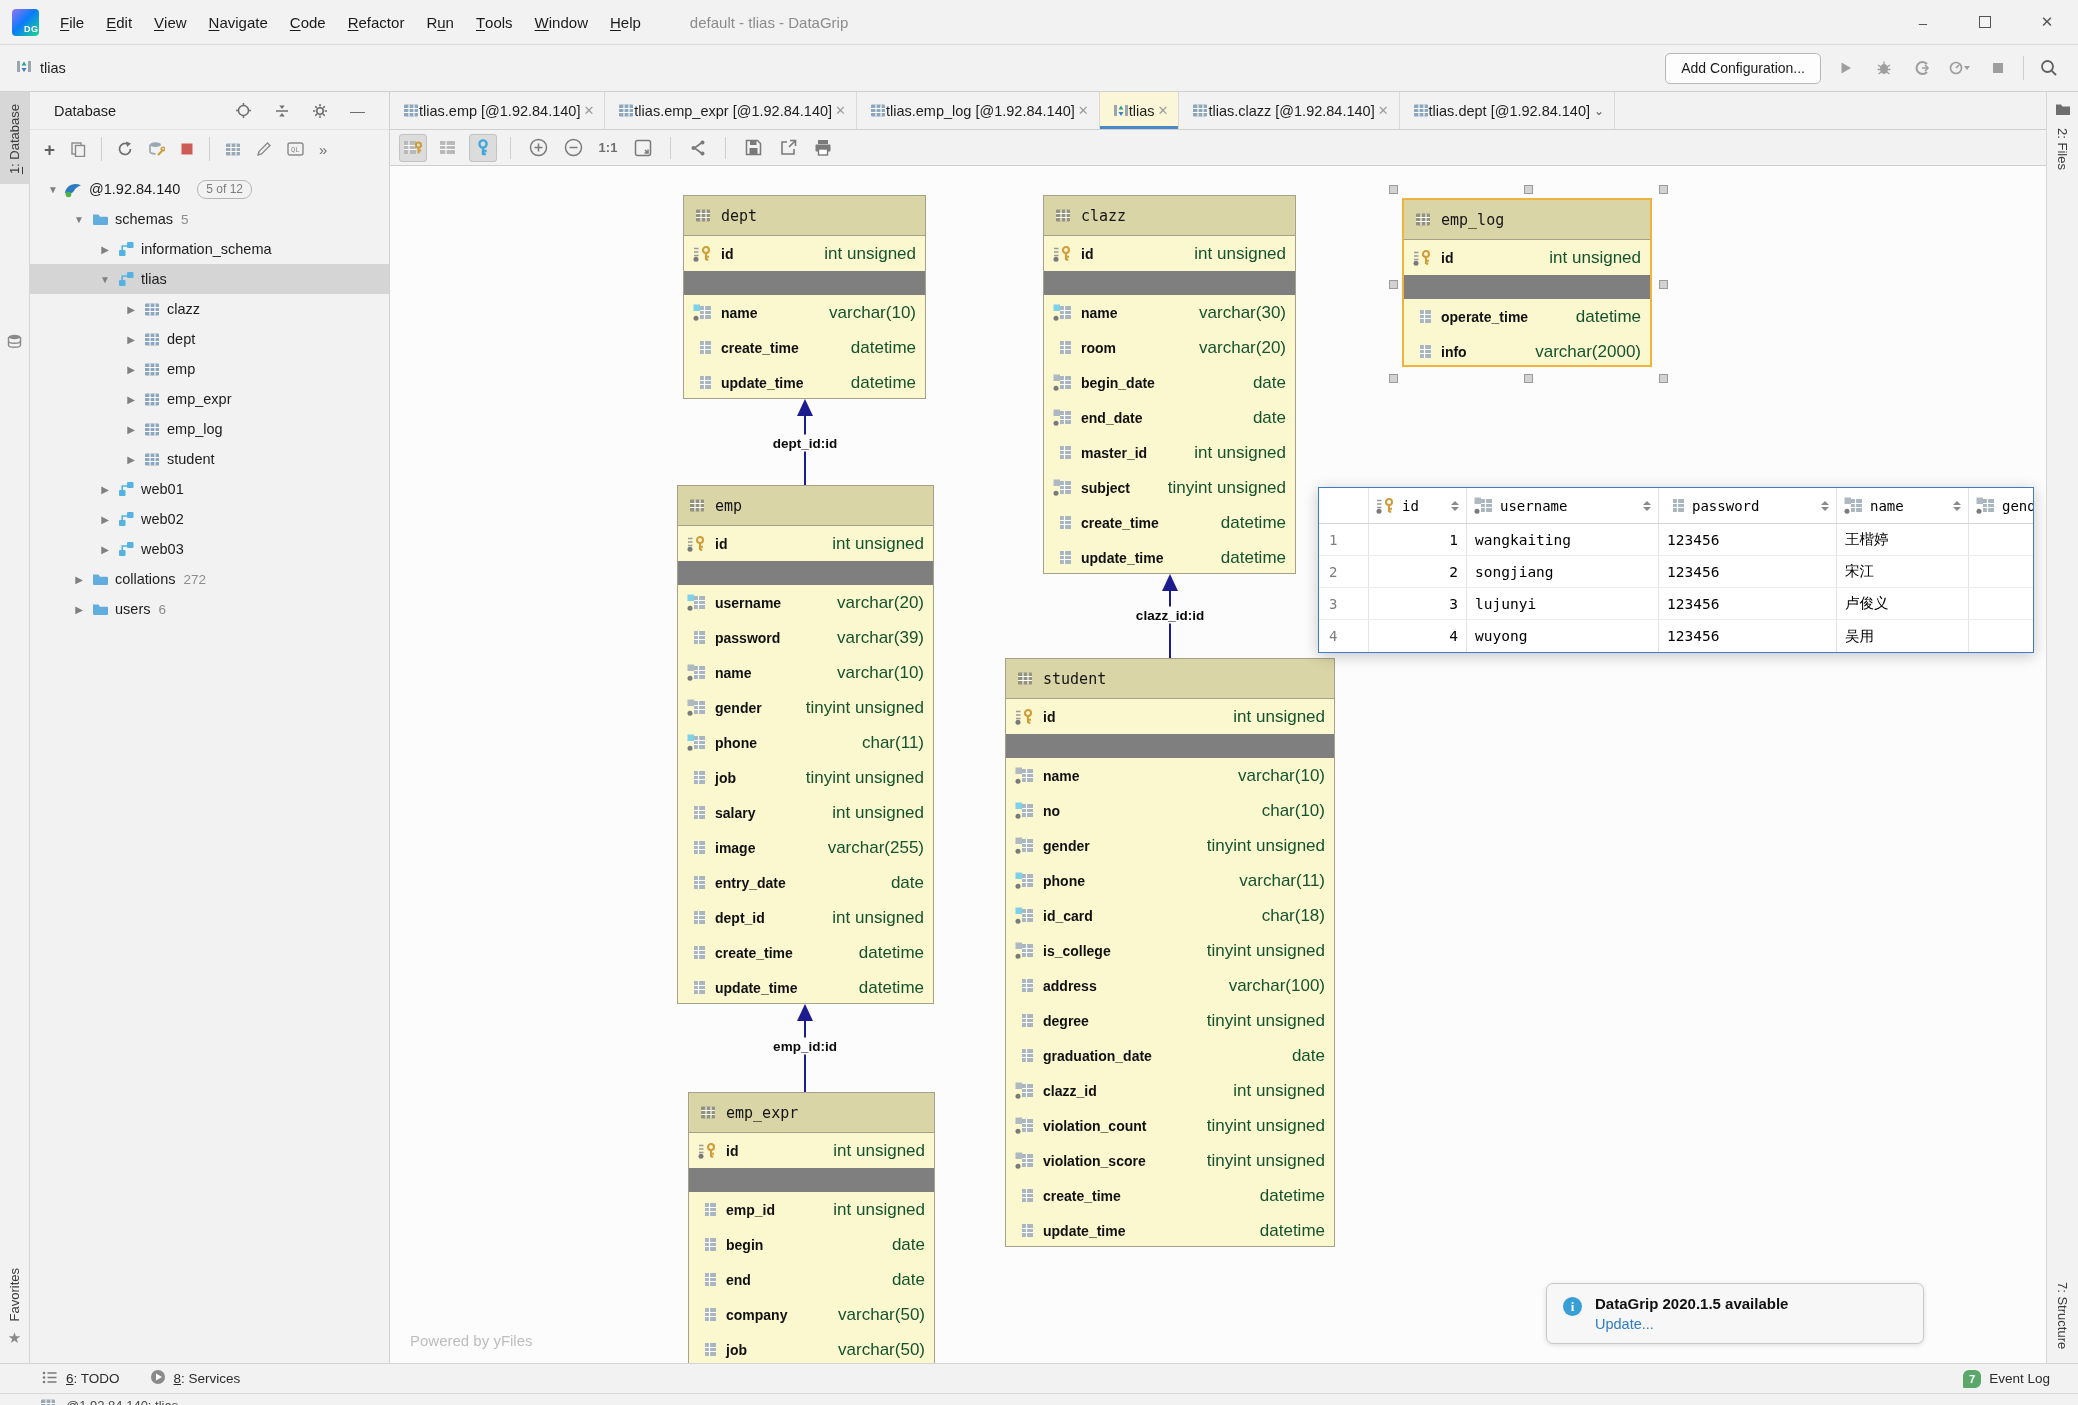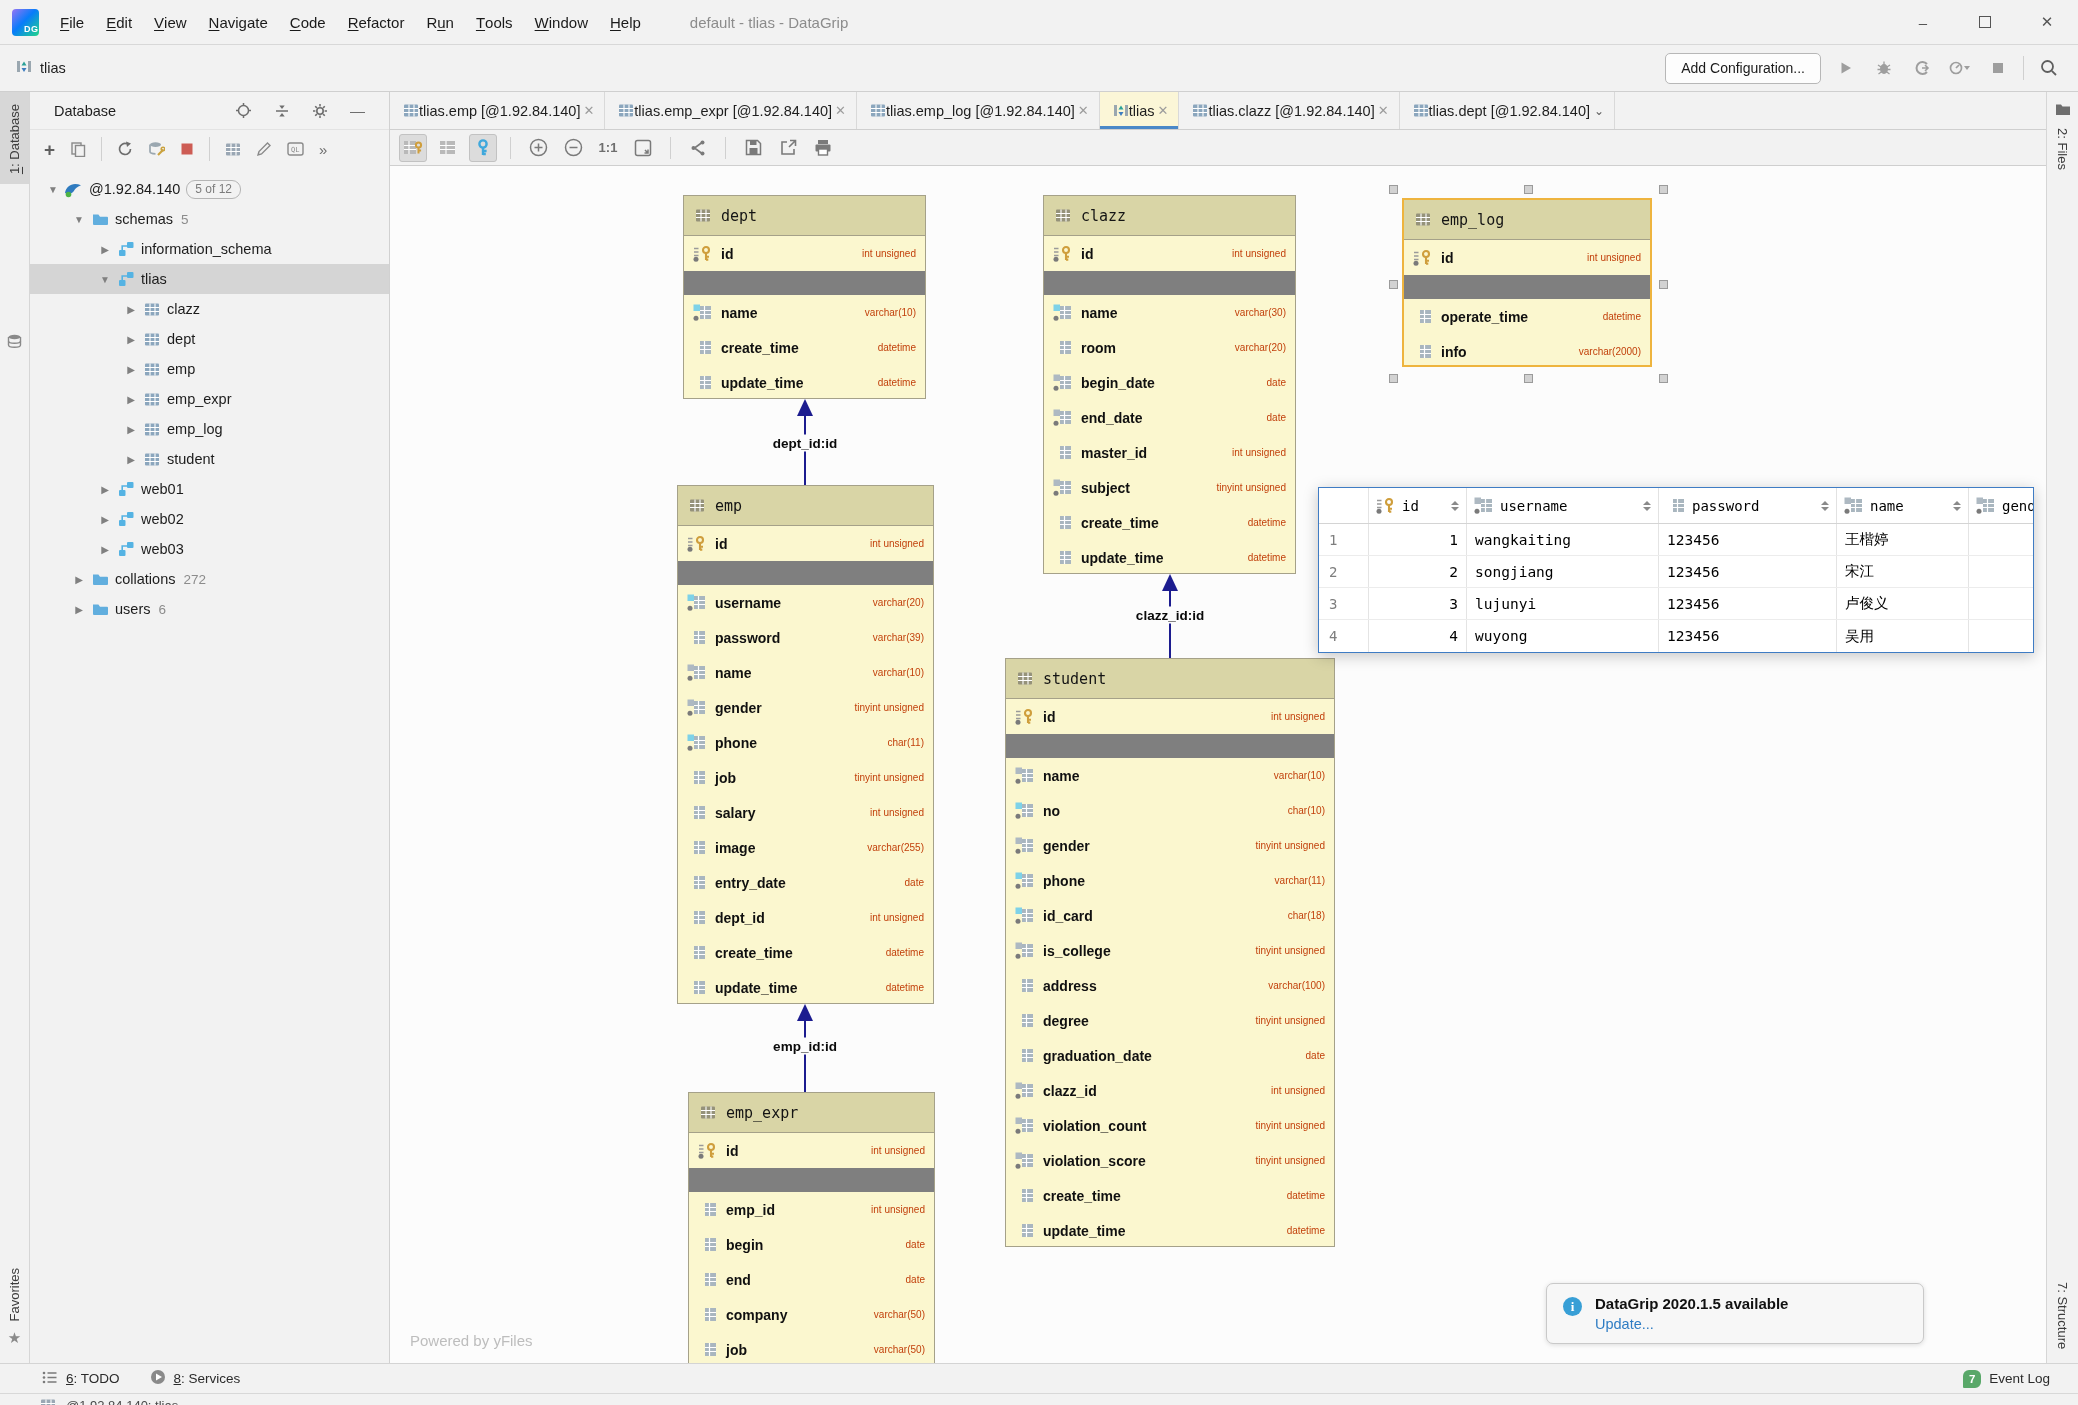--- a/index.html
+++ b/index.html
@@ -45,21 +45,21 @@
   #db-panel-header { height:38px; display:flex; align-items:center; padding:0 24px; font-size:14.5px; border-bottom:1px solid #e3e3e3; gap:22px; }
   #db-panel-header .title { margin-right:auto; }
   #db-panel-toolbar { height:38px; display:flex; align-items:center; gap:15px; padding:0 14px; }
   .pt-icon { display:flex; align-items:center; justify-content:center; color:#6e6e6e; font-size:15px; }
   #db-tree { flex:1; padding-top:6px; overflow:hidden; font-size:14.5px; }
   .tree-row { height:30px; display:flex; align-items:center; }
   .tree-row.selected { background:#d5d5d5; }
   .chev { width:18px; text-align:center; font-size:10px; color:#808080; flex:none; }
   .tree-icon { width:20px; display:flex; justify-content:center; margin:0 5px 0 2px; flex:none; }
   .tree-label { color:#1c1c1c; }
-  .tree-badge { margin-left:6px; border:1px solid #b5b5b5; border-radius:9px; padding:0 8px; font-size:12px; color:#7c7c7c;
+  .tree-badge { margin-left:17px; border:1px solid #b5b5b5; border-radius:9px; padding:0 8px; font-size:12px; color:#7c7c7c;
                 height:19px; line-height:17px; }
   .tree-count { margin-left:8px; color:#8c8c8c; font-size:13.5px; }
 
   
   #editor { flex:1; display:flex; flex-direction:column; min-width:0; background:#fcfcfc; }
   #tab-bar { height:38px; display:flex; align-items:stretch; background:#f2f2f2; border-bottom:1px solid #cfcfcf; flex:none; }
   .tab { display:flex; align-items:center; gap:0; padding:0 10px 0 13px; font-size:14.5px; border-right:1px solid #d9d9d9; white-space:nowrap; }
   .tab.active { background:#fbf6d7; box-shadow:inset 0 -3px 0 #4a88c7; }
   .tab-close { color:#9c9c9c; font-size:13px; margin-left:3px; }
   .tab-chev { color:#5f5f5f; font-size:12px; margin-left:4px; }
@@ -73,21 +73,21 @@
 
   
   #canvas { flex:1; position:relative; background:#fcfcfc; overflow:hidden; }
   #edges { position:absolute; inset:0; width:100%; height:100%; z-index:0; }
   .node { position:absolute; background:#fbf7cf; border:1px solid #a5a189; z-index:1; }
   .node.selected { border:2px solid #eeb43e; }
   .node-header { height:40px; background:#d9d5a6; display:flex; align-items:center; gap:10px; padding:0 11px;
                  border-bottom:1px solid #a5a189; font-family:"DejaVu Sans Mono",monospace; font-size:15px; color:#141414; }
   .nrow { height:35px; display:flex; align-items:center; gap:8px; padding:0 9px; }
   .nrow .fn { font-weight:bold; color:#101010; font-size:14px; white-space:nowrap; }
-  .nrow .ft { margin-left:auto; color:#c2410c; font-size:10px; white-space:nowrap; }
+  .nrow .ft { margin-left:auto; color:#14532d; font-size:17px; white-space:nowrap; }
   .nsep { height:24px; background:#7f7f7f; }
   .handle { position:absolute; width:9px; height:9px; background:#d2d2d2; border:1px solid #9b9b9b; }
   .edge-label { position:absolute; transform:translate(-50%,-50%); font-size:13.5px; font-weight:bold; color:#0a0a0a;
                 background:#fcfcfc; padding:1px 4px; z-index:2; white-space:nowrap; }
   #watermark { position:absolute; color:#bdbdbd; font-size:15px; z-index:0; }
 
   
   #popup { position:absolute; background:#fff; border:1px solid #3f7cc4; box-shadow:0 3px 14px rgba(0,0,0,.22); z-index:5;
            font-family:"DejaVu Sans Mono",monospace; overflow:hidden; }
   #filter-row { height:32px; display:flex; align-items:center; gap:8px; padding:0 9px; color:#8c8c8c; font-size:14px; }

